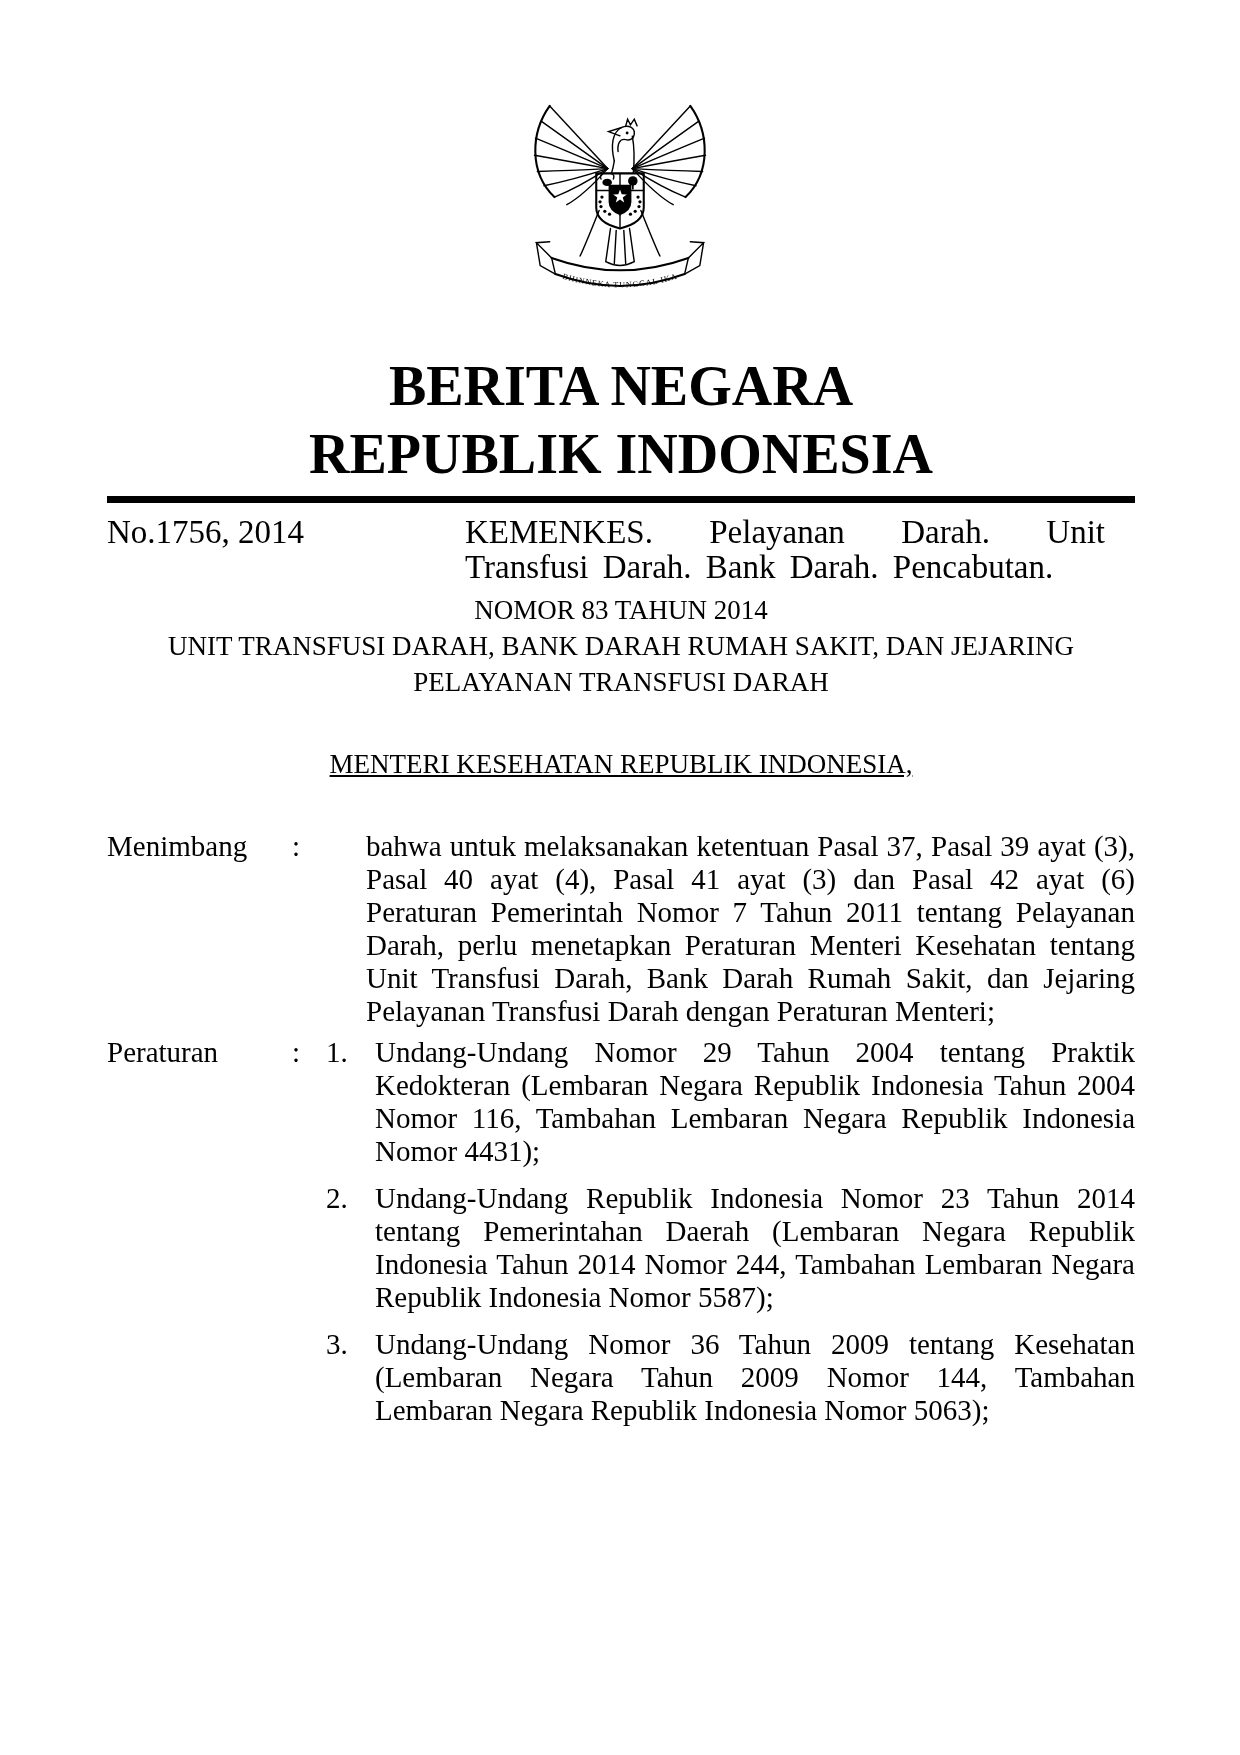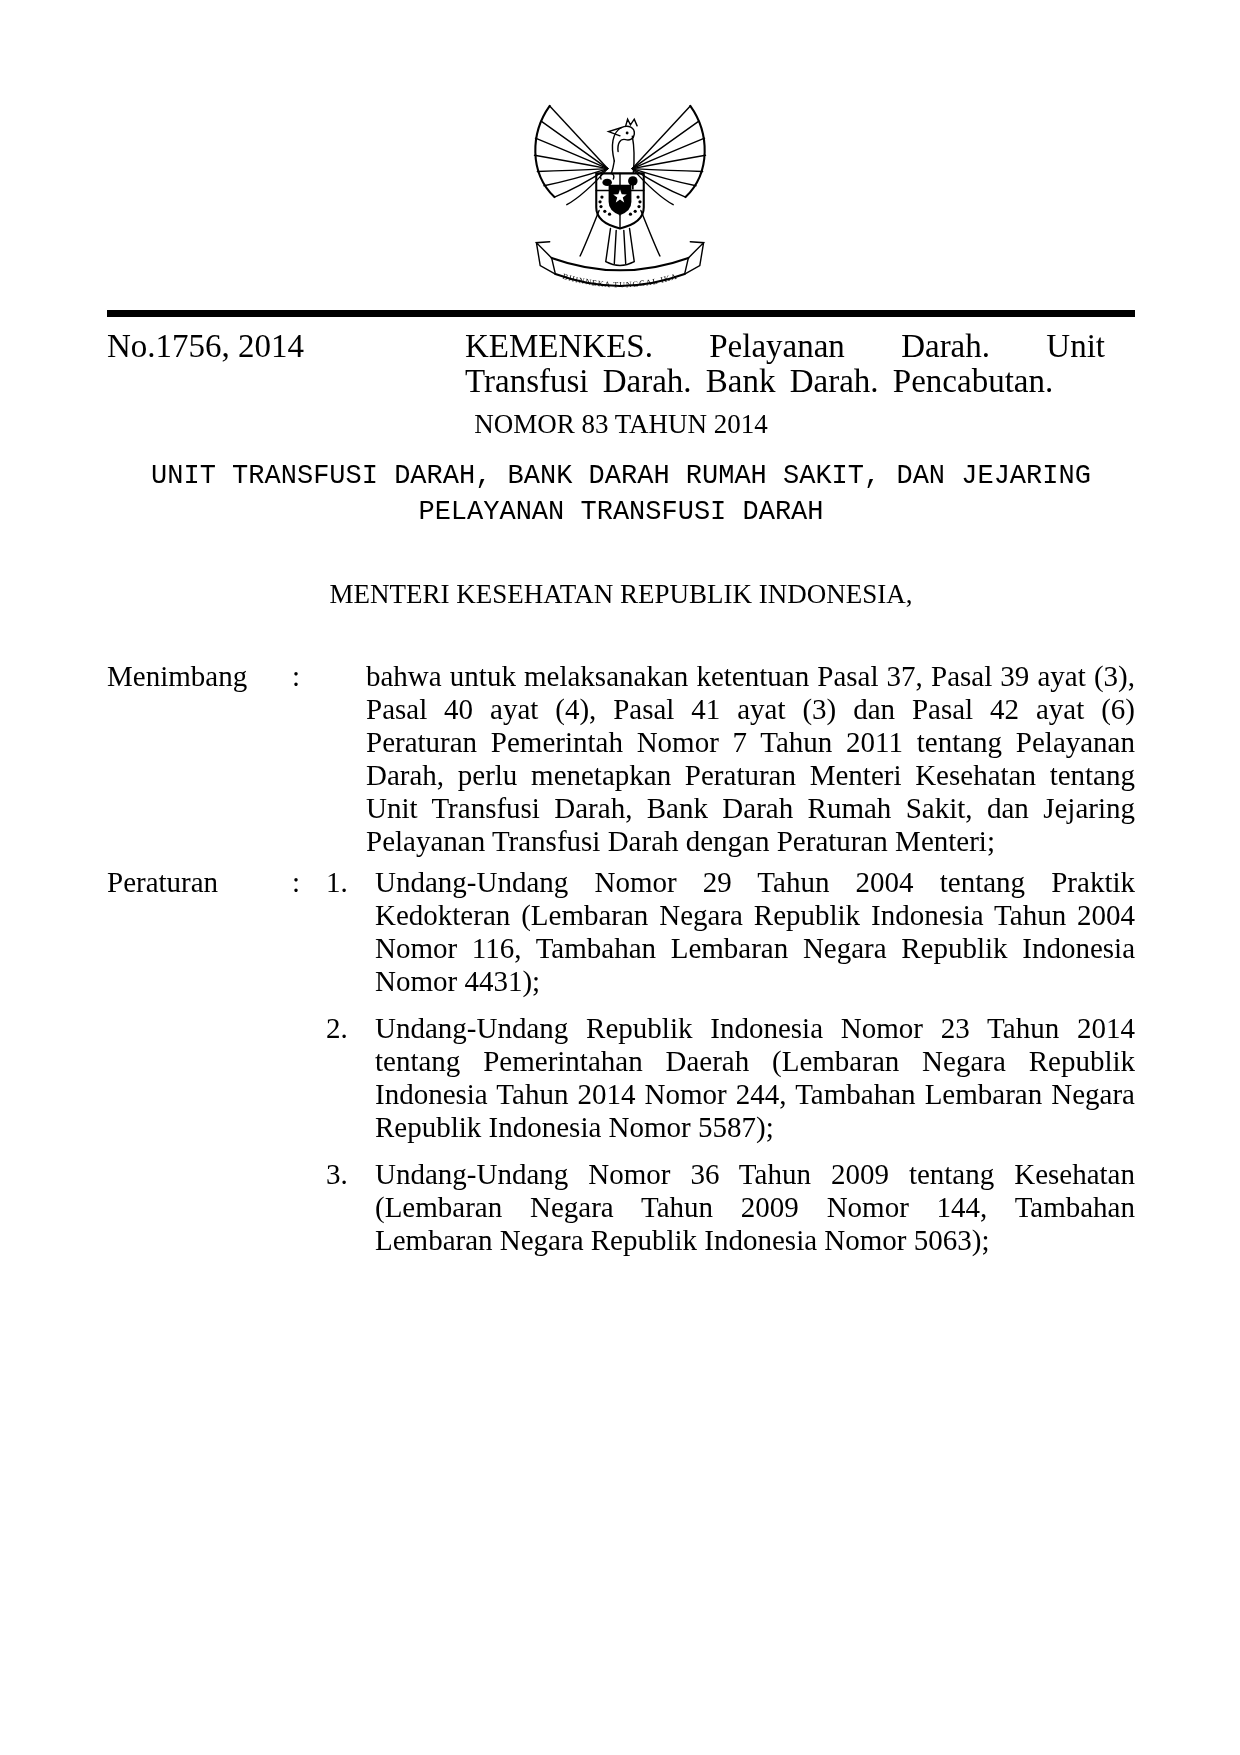--- a/index.html
+++ b/index.html
@@ -14,23 +14,23 @@
     margin-top:50px; text-align:center; font-weight:bold;
     font-size:56px; line-height:68px; letter-spacing:0;
   }
   .rule { margin-top:8px; height:7px; background:#000; }
   .gazette-row { margin-top:12px; display:flex; font-size:33px; line-height:35px; }
   .gazette-number { width:358px; flex:none; }
   .gazette-subject { width:640px; text-align:justify; word-spacing:6px; }
   .h-line { font-size:27px; line-height:36px; text-align:center; }
   .h1 { margin-top:40px; }
   .h2 { margin-top:7px; }
-  .h3 { margin-top:16px; width:1020px; margin-left:auto; margin-right:auto;font-family:Liberation Mono, monospace; }
+  .h3 { margin-top:0; width:1020px; margin-left:auto; margin-right:auto; }
   .invocation { margin-top:30px; }
-  .authority { margin-top:46px; }
+  .authority { margin-top:46px;text-decoration:underline; }
   .preamble { margin-top:48px; font-size:29px; line-height:33px; }
   .prow { display:grid; grid-template-columns:185px 34px 1fr; align-items:start; }
   .prow.mengingat { margin-top:8px; }
   .ptext { text-align:justify;margin-left:40px; }
   .item { display:grid; grid-template-columns:49px 1fr; }
   .item + .item { margin-top:14px; }
   .itext { text-align:justify; }
   svg .ln { fill:none; stroke:#000; stroke-width:1.5; stroke-linecap:round; }
   svg .ln2 { fill:none; stroke:#000; stroke-width:2.2; stroke-linecap:round; }
   svg .blk { fill:#000; stroke:none; }
@@ -119,20 +119,24 @@
         <path id="mottoPath" fill="none" stroke="none" d="M34,190 Q100,212 166,190"></path>
         <text font-size="8.5" letter-spacing="1" fill="#000" font-family="Liberation Serif, serif">
           <textPath href="#mottoPath" startOffset="50%" text-anchor="middle">BHINNEKA TUNGGAL IKA</textPath>
         </text>
       </g>
     </svg>
   </div>
 
   <div class="content">
 
+    <div class="masthead">
+      <div>BERITA NEGARA</div>
+      <div>REPUBLIK INDONESIA</div>
+    </div>
 
     <div class="rule"></div>
 
     <div class="gazette-row">
       <div class="gazette-number">No.1756, 2014</div>
       <div class="gazette-subject">KEMENKES. Pelayanan Darah. Unit Transfusi Darah. Bank Darah. Pencabutan.</div>
     </div>
 
     <div class="h-line h2">NOMOR 83 TAHUN 2014</div>
     <div class="h-line h3">UNIT TRANSFUSI DARAH, BANK DARAH RUMAH SAKIT, DAN JEJARING PELAYANAN TRANSFUSI DARAH</div>

